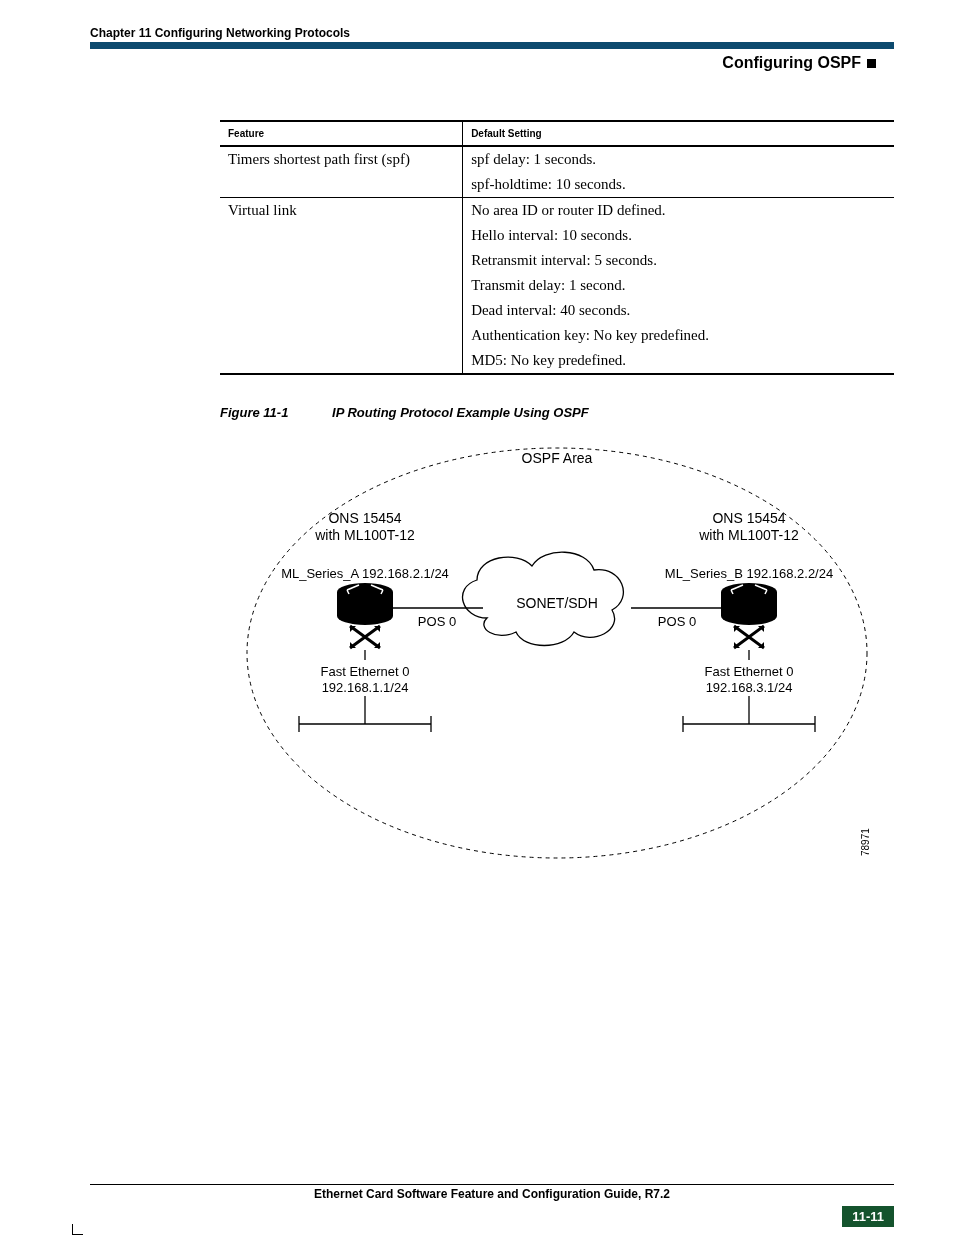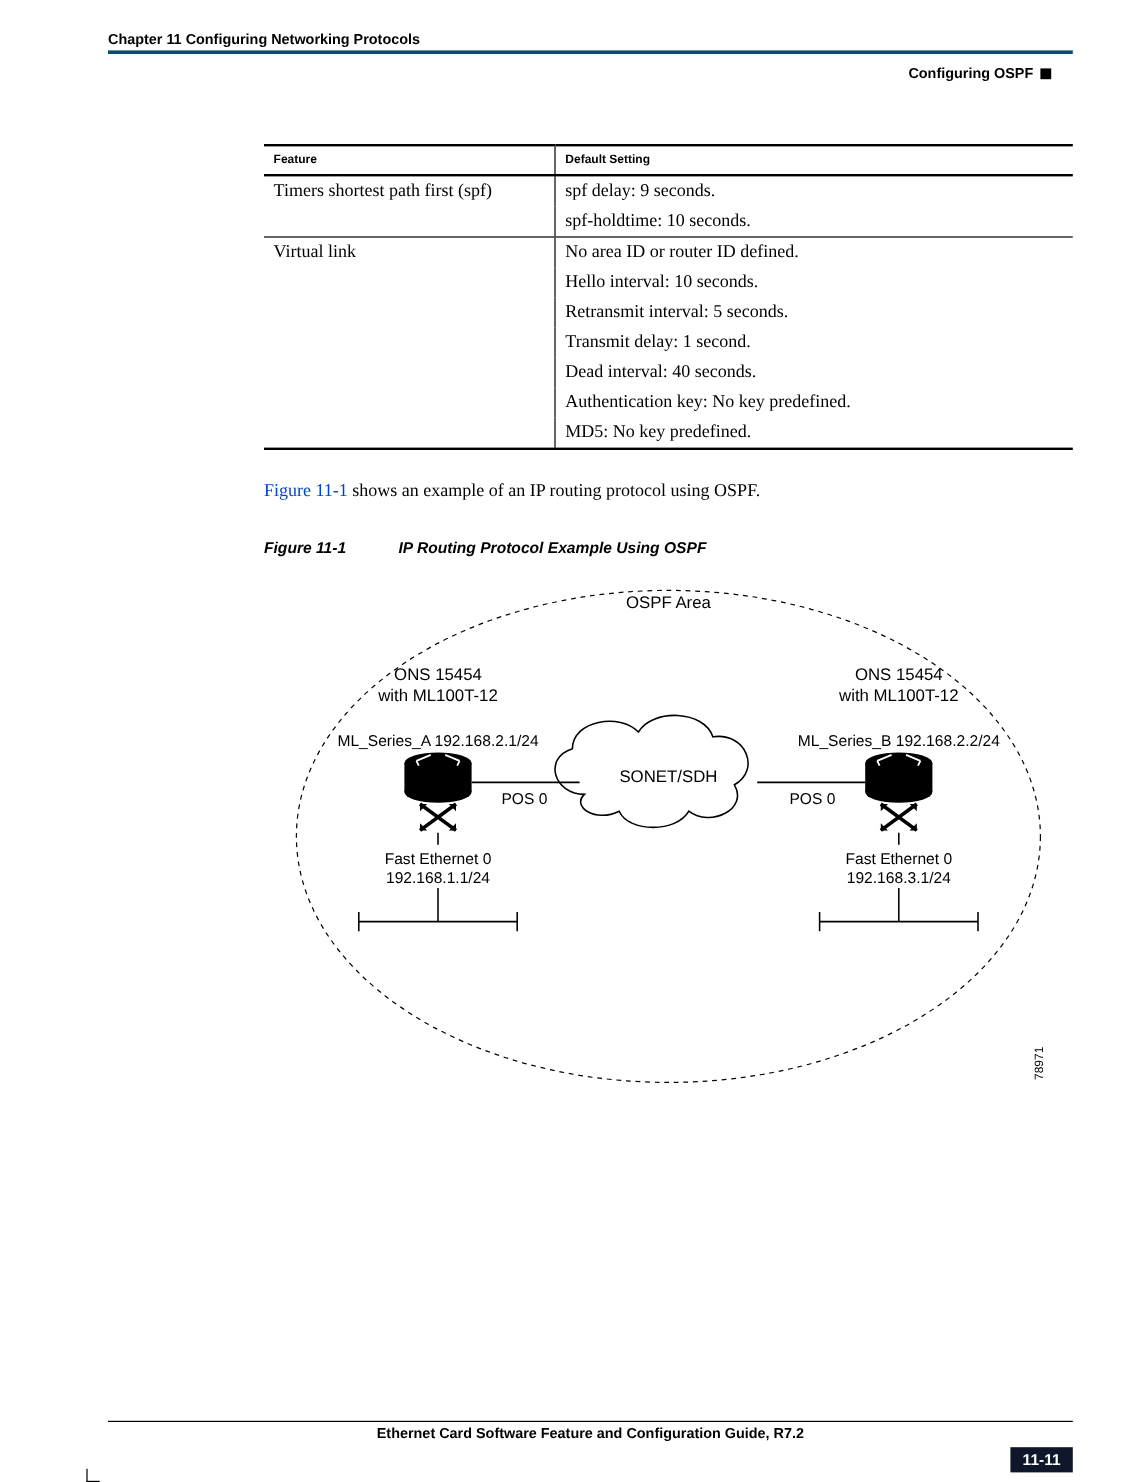--- a/index.html
+++ b/index.html
@@ -17,30 +17,30 @@
     box-sizing: border-box;
   }
   .header-chapter {
     position: absolute;
     top: 26px;
     left: 90px;
     right: 60px;
     font-family: Arial, Helvetica, sans-serif;
     font-weight: bold;
     font-size: 12px;
-    border-bottom: 3px solid #0c4a6e;
+    border-bottom: 7px solid #0c4a6e;
     padding-bottom: 2px;
   }
   .header-section {
     position: absolute;
     top: 54px;
     right: 78px;
     font-family: Arial, Helvetica, sans-serif;
     font-weight: bold;
-    font-size: 12px;
+    font-size: 16px;
   }
   .header-section::after {
     content: "";
     display: inline-block;
     width: 9px;
     height: 9px;
     background: #000;
     margin-left: 6px;
     vertical-align: middle;
   }
@@ -119,21 +119,21 @@
     font-family: Arial, Helvetica, sans-serif;
     font-weight: bold;
     font-size: 12px;
     text-align: center;
     padding-top: 2px;
   }
   .page-num-box {
     position: absolute;
     bottom: 8px;
     right: 60px;
-    background: #0f172a;
+    background: #14532d;
     color: #fff;
     font-family: Arial, Helvetica, sans-serif;
     font-weight: bold;
     font-size: 13px;
     padding: 3px 10px;
   }
   .left-crop {
     position: absolute;
     left: 72px;
     bottom: 0;
@@ -161,21 +161,21 @@
           </tr>
       <tr>
         <th class="col1" style="width:36%;">Feature</th>
         <th class="col2">Default Setting</th>
       </tr>
       <tr class="hr-thick">
             <td colspan="2"></td>
           </tr>
       <tr>
         <td class="col1" rowspan="2">Timers shortest path first (spf)</td>
-        <td>spf delay: 9 seconds.</td>
+        <td>spf delay: 1 seconds.</td>
       </tr>
       <tr>
             <td>spf-holdtime: 10 seconds.</td>
           </tr>
       <tr class="hr-thin">
             <td colspan="2"></td>
           </tr>
       <tr>
         <td class="col1" rowspan="7">Virtual link</td>
         <td>No area ID or router ID defined.</td>
@@ -197,23 +197,20 @@
           </tr>
       <tr>
             <td>MD5: No key predefined.</td>
           </tr>
       <tr class="hr-thick">
             <td colspan="2"></td>
           </tr>
     </tbody>
       </table>
 
-    <p class="para">
-      <span class="link">Figure 11-1</span><span> shows an example of an IP routing protocol using OSPF.</span>
-    </p>
 
     <div class="figure-caption">
       <span class="label">Figure 11-1</span>
       <span>IP Routing Protocol Example Using OSPF</span>
     </div>
 
     <div class="figure">
       <svg viewBox="0 0 640 440" width="640" height="440">
 
         <ellipse cx="320" cy="225" rx="310" ry="205" fill="none" stroke="#000" stroke-width="1" stroke-dasharray="4,4"></ellipse>

